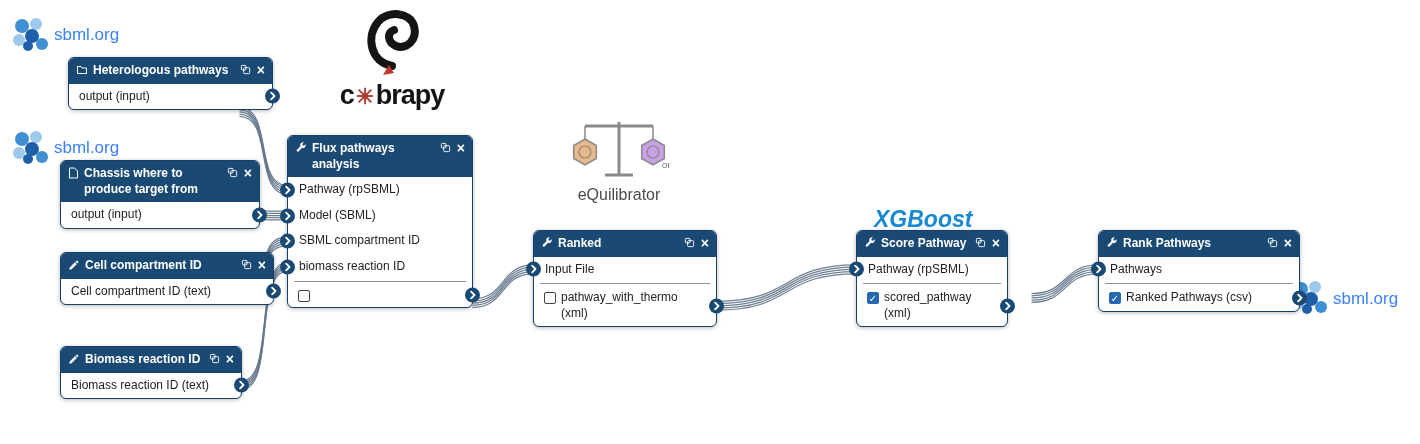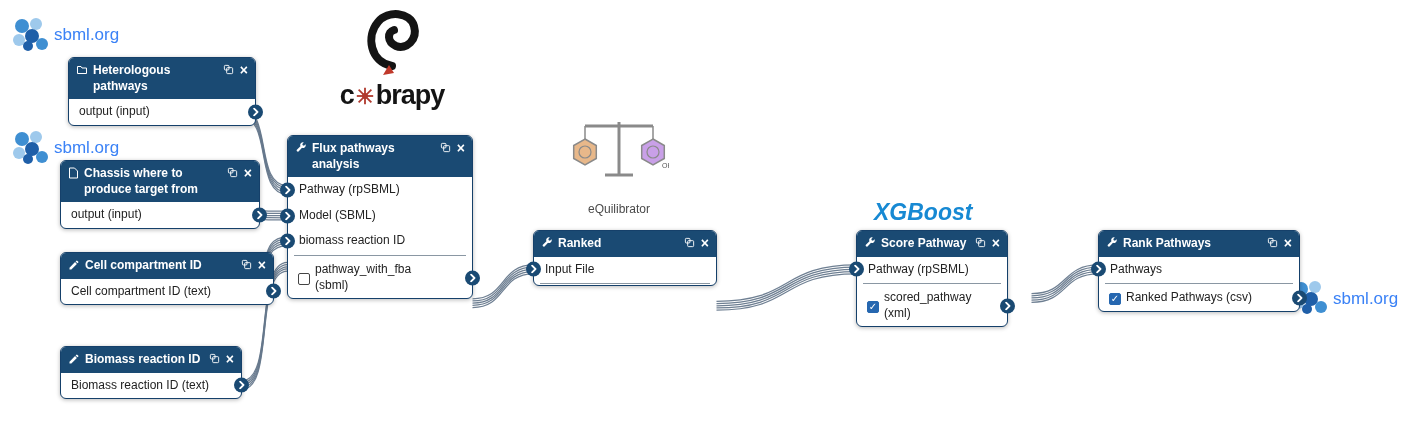--- a/index.html
+++ b/index.html
@@ -13,40 +13,40 @@
         box-shadow:0 1px 4px rgba(0,0,0,.28);font-size:12px;color:#222}
   .nhead{display:flex;align-items:flex-start;gap:5px;background:#1a4a73;color:#fff;font-weight:bold;
          font-size:12px;padding:5px 7px;border-radius:5px 5px 0 0;line-height:1.3;cursor:move}
   .hicon{flex:0 0 auto;margin-top:1px;display:inline-flex}
   .htitle{flex:1 1 auto}
   .hbtn{flex:0 0 auto;cursor:pointer;margin-top:1px;display:inline-flex}
   .hx{font-size:14px;line-height:.9;font-weight:bold;margin-left:1px}
   .nbody{border-radius:0 0 5px 5px}
   .irow,.orow{position:relative;padding:5px 10px;line-height:1.3}
   .irow{padding-left:11px}
-  .orow{display:flex;align-items:center;gap:5px;padding-right:14px}
+  .orow{display:flex;align-items:flex-start;gap:5px;padding-right:14px}
   .orow .olabel{flex:1 1 auto}
   .sep{border-top:1px solid #8a97a3;margin:1px 6px}
   .conn{position:absolute;top:50%;transform:translateY(-50%);width:15px;height:15px;border-radius:50%;
         background:#1a4a73;display:flex;align-items:center;justify-content:center;z-index:3;cursor:pointer}
   .conn.in{left:-8px}
   .conn.out{right:-8px}
   .chev{width:6px;height:9px}
   .chev path{stroke:#fff;stroke-width:2.4;fill:none;stroke-linecap:round;stroke-linejoin:round}
   .cb{flex:0 0 auto;width:12px;height:12px;border:1.5px solid #444;border-radius:2px;background:#fff;
       margin-top:2px;display:flex;align-items:center;justify-content:center;font-size:10px;color:#fff;cursor:pointer}
   .cb.checked{background:#2667b0;border-color:#2667b0}
 
   .canvas-label{position:absolute;z-index:2}
   .sbml-text{color:#3b82f6;font-size:17px}
   .cobrapy-wrap{text-align:center}
   .cobrapy-text{font-size:27px;font-weight:bold;color:#141414;letter-spacing:-1px;display:flex;align-items:center;justify-content:center}
   .cobrapy-text svg{margin:0 1px}
   .equilibrator-wrap{text-align:center}
-  .equilibrator-text{font-size:12px;color:#4a4a4a;margin-top:18px}
+  .equilibrator-text{font-size:16px;color:#4a4a4a;margin-top:2px}
   .xgboost-text{font-size:23px;font-weight:bold;font-style:italic;color:#1789d3}
 </style>
 </head>
 <body>
 
 <div id="canvas">
   <svg id="wires">
       <path d="M 239.5 107.584375 C 273.5 107.584375, 253.5 185.584375, 287.5 185.584375"></path>
       <path d="M 239.5 109.784375 C 273.5 109.784375, 253.5 187.784375, 287.5 187.784375"></path>
       <path d="M 239.5 111.984375 C 273.5 111.984375, 253.5 189.984375, 287.5 189.984375"></path>
@@ -137,35 +137,35 @@
       <line x1="84" y1="8" x2="84" y2="22" stroke="#8a8a8a" stroke-width="1.5"></line>
       <polygon points="16,21 27.3,27.5 27.3,40.5 16,47 4.7,40.5 4.7,27.5" fill="#e8b88a" stroke="#8a8a8a" stroke-width="1.5"></polygon>
       <circle cx="16" cy="34" r="6" fill="none" stroke="#8a8a8a" stroke-width="1.2"></circle>
       <polygon points="84,21 95.3,27.5 95.3,40.5 84,47 72.7,40.5 72.7,27.5" fill="#c9a0e8" stroke="#8a8a8a" stroke-width="1.5"></polygon>
       <circle cx="84" cy="34" r="6" fill="none" stroke="#8a8a8a" stroke-width="1.2"></circle>
       <text x="93" y="50" font-size="7" fill="#555">OH</text>
     </svg>
     <div class="equilibrator-text">eQuilibrator</div>
   </div>
 
-  <div class="canvas-label xgboost-text" style="left:874px;top:199px">XGBoost</div>
+  <div class="canvas-label xgboost-text" style="left:874px;top:206px">XGBoost</div>
 
   <div class="canvas-label" style="left:1291px;top:281px">
     <svg width="36" height="34" viewBox="0 0 36 34">
       <circle cx="10" cy="8" r="7" fill="#3f8fd2"></circle>
         <circle cx="24" cy="6" r="6" fill="#9ec9ec"></circle>
       <circle cx="7" cy="22" r="6" fill="#9ec9ec"></circle>
         <circle cx="20" cy="18" r="7" fill="#1f5fa8"></circle>
       <circle cx="30" cy="26" r="6" fill="#3f8fd2"></circle>
         <circle cx="16" cy="28" r="5" fill="#1f5fa8"></circle>
     </svg>
   </div>
   <div class="canvas-label sbml-text" style="left:1333px;top:289px">sbml.org</div>
 
-  <div class="node" style="left:68px;top:57px;width:188px">
+  <div class="node" style="left:68px;top:57px;width:205px">
     <div class="nhead">
       <span class="hicon">
         <svg width="12" height="12" viewBox="0 0 24 24">
             <path d="M3 5h7l2 3h9v11H3z" fill="none" stroke="#fff" stroke-width="2"></path>
           </svg>
         </span>
       <span class="htitle">Heterologous pathways</span>
       <span class="hbtn">
         <svg width="11" height="11" viewBox="0 0 24 24">
             <rect x="8" y="8" width="13" height="13" rx="2" fill="none" stroke="#fff" stroke-width="2"></rect>
@@ -302,26 +302,33 @@
             </svg>
           </span>
         <span class="ilabel">Model (SBML)</span>
       </div>
       <div class="irow">
         <span class="conn in">
           <svg class="chev" viewBox="0 0 8 12">
               <path d="M1.5 1.5 6 6 1.5 10.5"></path>
             </svg>
           </span>
+        <span class="ilabel">SBML compartment ID</span>
+      </div>
+      <div class="irow">
+        <span class="conn in">
+          <svg class="chev" viewBox="0 0 8 12">
+              <path d="M1.5 1.5 6 6 1.5 10.5"></path>
+            </svg>
+          </span>
         <span class="ilabel">biomass reaction ID</span>
       </div>
       <div class="sep"></div>
       <div class="orow">
         <span class="cb"></span>
-        <span class="olabel" style="max-width:118px">pathway_with_fba (sbml)</span>
         <span class="conn out">
           <svg class="chev" viewBox="0 0 8 12">
               <path d="M1.5 1.5 6 6 1.5 10.5"></path>
             </svg>
           </span>
       </div>
     </div>
   </div>
 
   <div class="node" style="left:533px;top:230px;width:184px">
@@ -343,20 +350,29 @@
     <div class="nbody">
       <div class="irow">
         <span class="conn in">
           <svg class="chev" viewBox="0 0 8 12">
               <path d="M1.5 1.5 6 6 1.5 10.5"></path>
             </svg>
           </span>
         <span class="ilabel">Input File</span>
       </div>
       <div class="sep"></div>
+      <div class="orow">
+        <span class="cb"></span>
+        <span class="olabel" style="max-width:118px">pathway_with_thermo (xml)</span>
+        <span class="conn out">
+          <svg class="chev" viewBox="0 0 8 12">
+              <path d="M1.5 1.5 6 6 1.5 10.5"></path>
+            </svg>
+          </span>
+      </div>
     </div>
   </div>
 
   <div class="node" style="left:856px;top:230px;width:152px">
     <div class="nhead">
       <span class="hicon">
         <svg width="12" height="12" viewBox="0 0 24 24">
             <path d="M21.5 6.5a5.5 5.5 0 0 1-7.4 5.2L7 18.8a2.3 2.3 0 0 1-3.2-3.2l7.1-7.1A5.5 5.5 0 0 1 17.6 1l-3 3 .8 2.6 2.6.8 3-3c.3.7.5 1.4.5 2.1z" fill="#fff"></path>
           </svg>
         </span>

